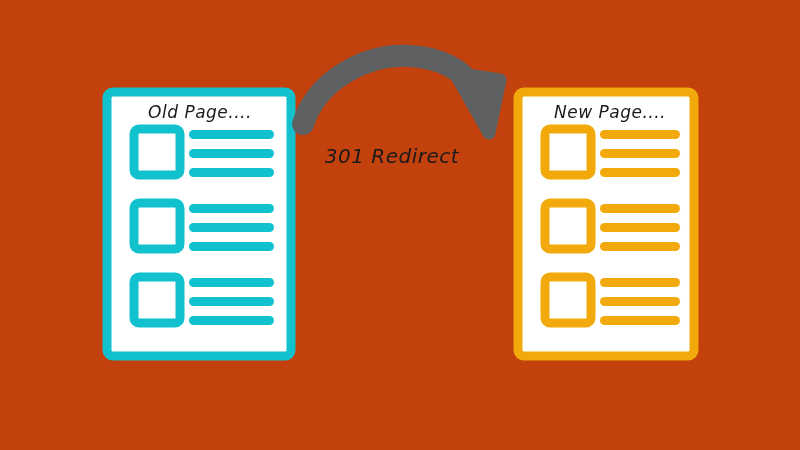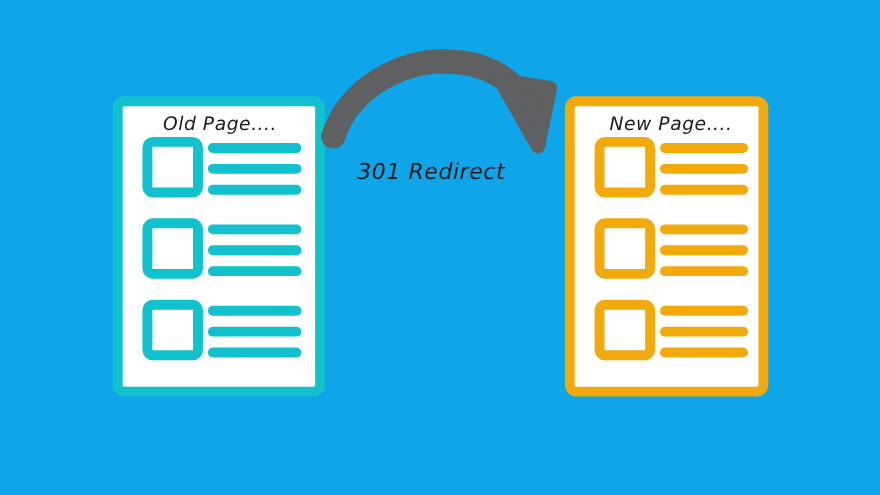--- a/index.html
+++ b/index.html
@@ -21,21 +21,21 @@
   }
   .hand-label{
     font-family:"DejaVu Sans", sans-serif;
     font-weight:400;
     fill:#1a1a1a;
   }
 </style>
 </head>
 <body>
 
-<div id="stage" style="background: #0ea5e9;">
+<div id="stage" style="background: #c2410c;">
 
   <svg id="canvas" viewBox="0 0 800 450" xmlns="http://www.w3.org/2000/svg">
 
     <g>
 
       <rect x="107" y="92" width="184" height="264" rx="6" ry="6" fill="#FFFFFF" stroke="#11C2CE" stroke-width="9"></rect>
 
       <text class="hand-label" x="200" y="118" font-size="17" text-anchor="middle" font-style="italic" letter-spacing="0.5" fill="#1A1A1A">Old Page....</text>
 
       <g>

